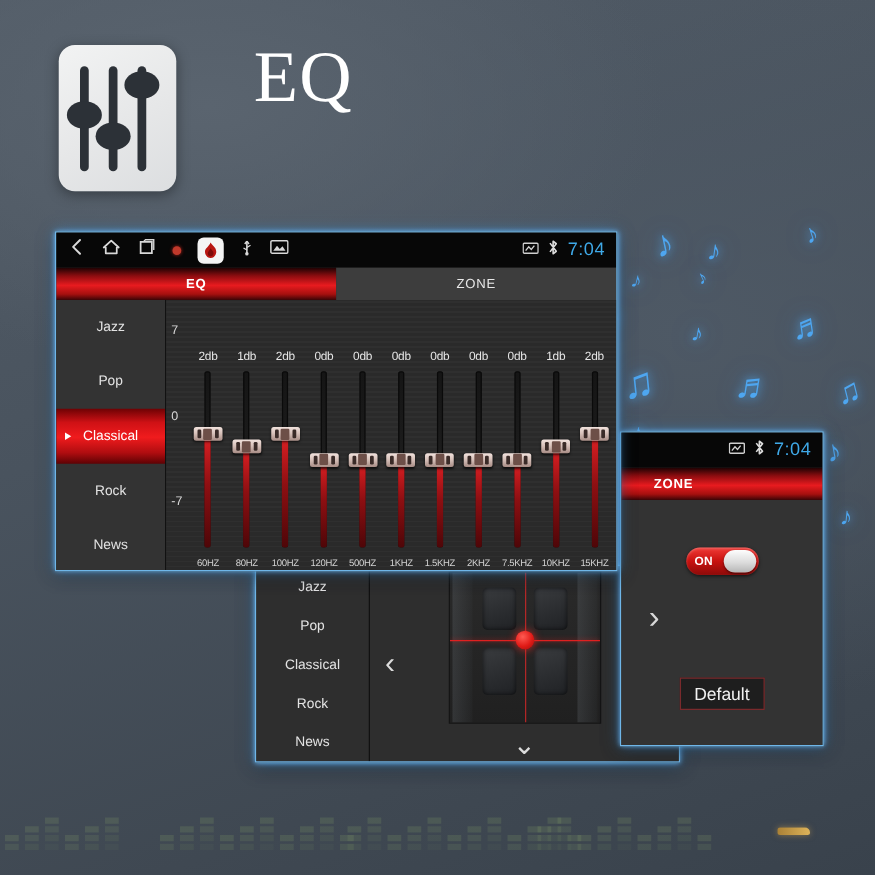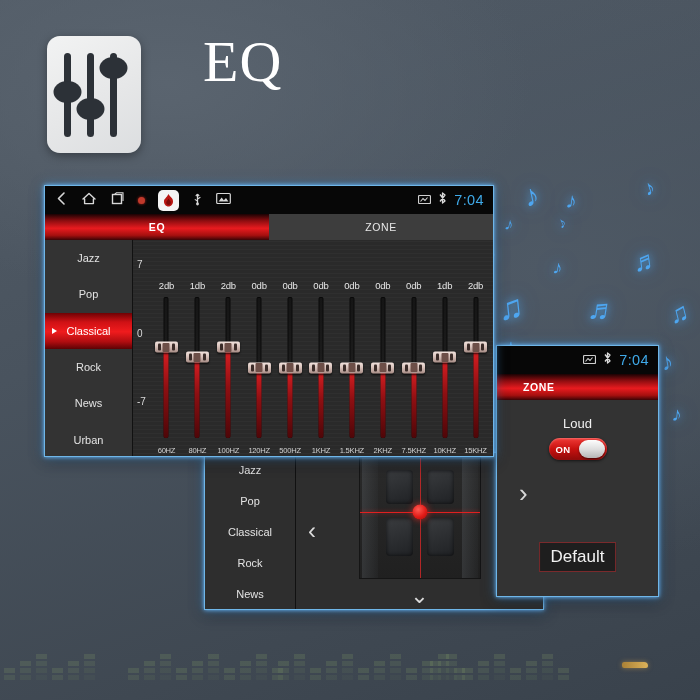--- a/index.html
+++ b/index.html
@@ -203,21 +203,21 @@
     box-shadow: 0 1px 2px rgba(0,0,0,.55);
   }
   #zone-arrow-right {
     position: absolute; left: 22px; top: 80px;
     font-size: 26px; color: #d8d8d8; line-height: 1;
   }
   #default-btn {
     position: absolute; left: 50%; top: 142px; transform: translateX(-50%);
     padding: 4px 11px;
     background: #1e1e1e; border: 1px solid #7a2a2c;
-    color: #f2f2f2; font-size: 17px;
+    color: #f2f2f2; font-size: 14px;
   }
 
   
   #bal-window { left: 204px; top: 452px; width: 340px; height: 158px; }
   #bal-body { display: flex; height: 100%; background: #2e2e2e; }
 
   #bal-list {
     width: 91px; border-right: 1px solid #111;
     display: flex; flex-direction: column;
     border-top: 1px solid #a0386b;
@@ -383,21 +383,20 @@
       </div>
     </div>
 
     <div class="tabs">
       <div class="tab active" style="justify-content:flex-start;padding-left:26px;">
         <span>ZONE</span>
       </div>
     </div>
 
     <div id="zone-body">
-      <div id="loud-label">Loud</div>
 
       <div id="loud-toggle">
         <span class="on-text">ON</span>
         <span class="knob"></span>
       </div>
 
       <div id="zone-arrow-right">›</div>
 
       <div id="default-btn">Default</div>
     </div>
@@ -483,23 +482,20 @@
         <div class="preset selected">
           <span class="caret"></span>
           <span>Classical</span>
         </div>
         <div class="preset">
           <span>Rock</span>
         </div>
         <div class="preset">
           <span>News</span>
         </div>
-        <div class="preset">
-          <span>Urban</span>
-        </div>
       </div>
 
       <div id="eq-graph">
         <span class="scale-label" style="top:19px;">7</span>
         <span class="scale-label" style="top:88px;">0</span>
         <span class="scale-label" style="top:156px;">-7</span>
 
         <div id="bands">
             <div class="band">
               <div class="band-db">2db</div>

